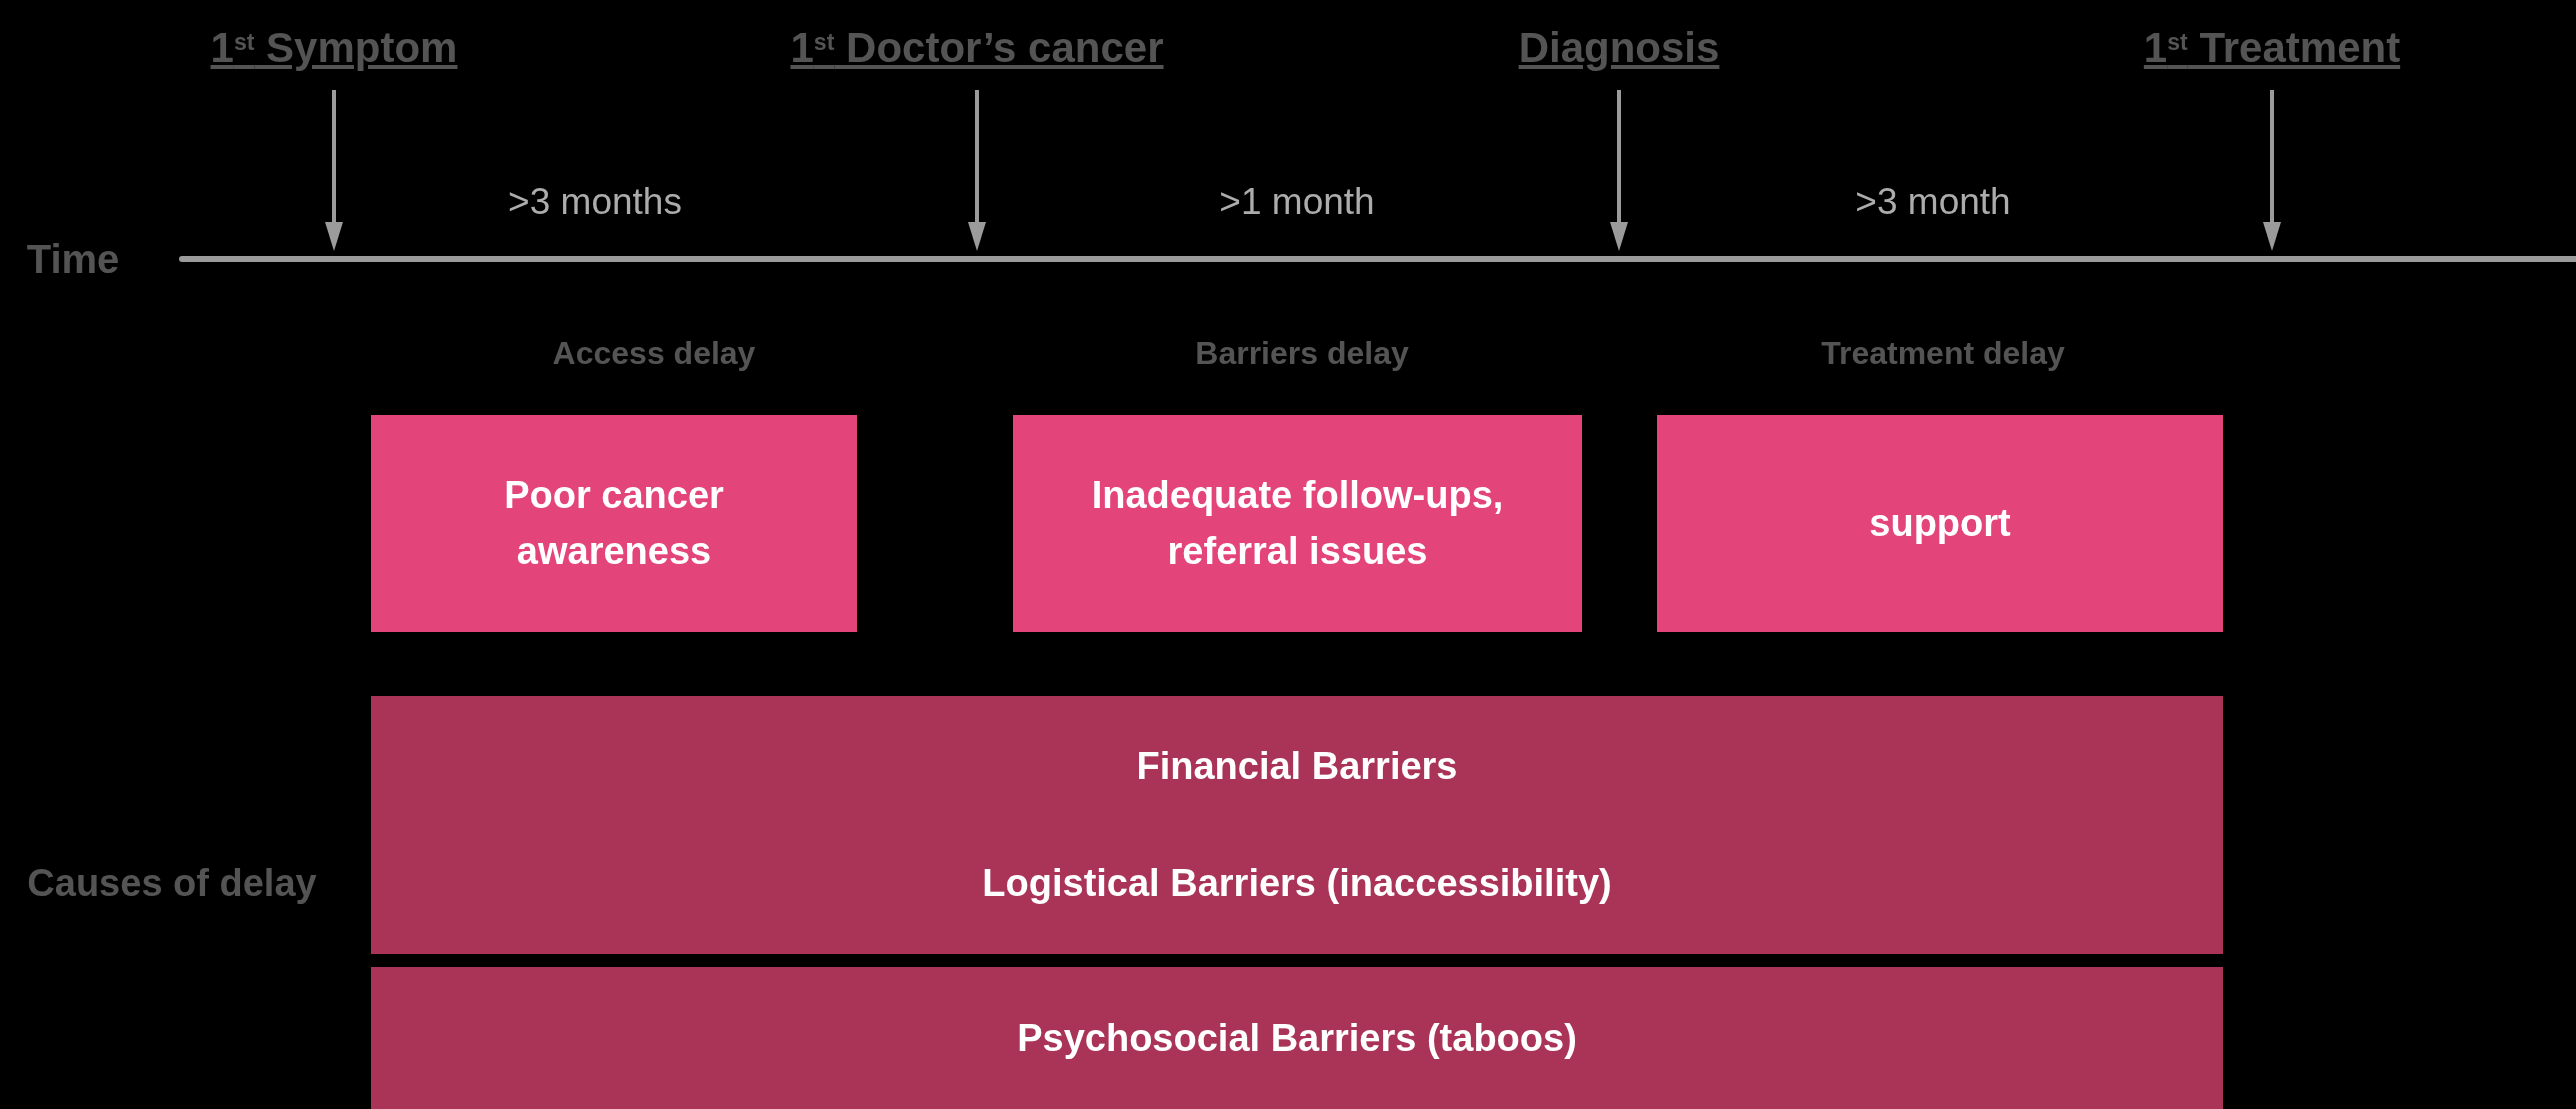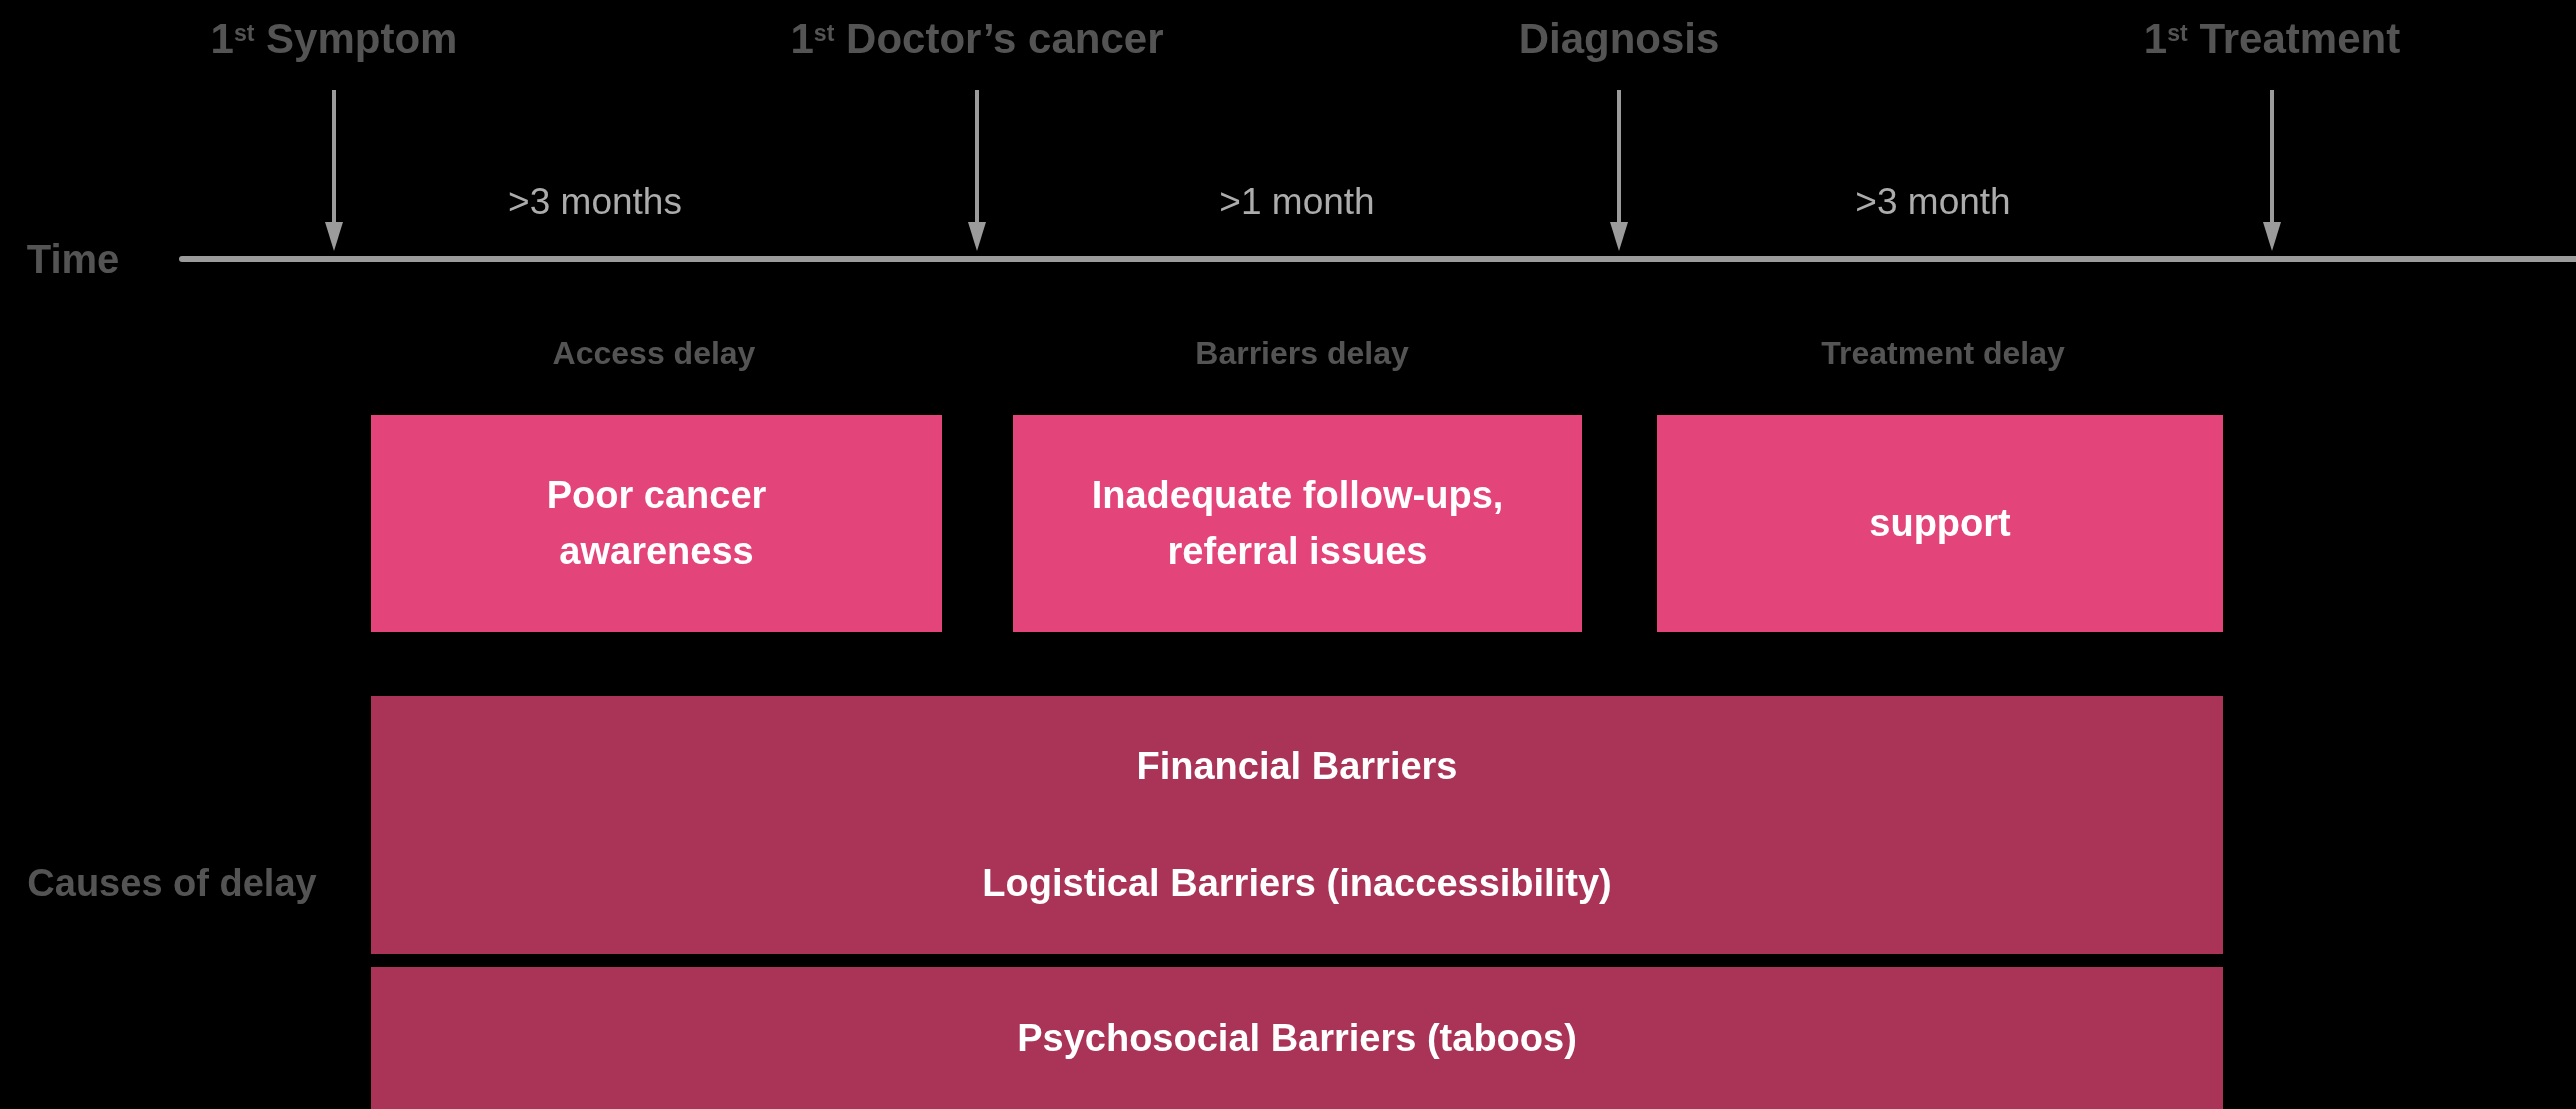--- a/index.html
+++ b/index.html
@@ -16,26 +16,27 @@
   .stage {
     position: relative;
     width: 2576px;
     height: 1109px;
     background: var(--background);
     font-family: "Liberation Sans", sans-serif;
     overflow: hidden;
   }
   .milestone {
     position: absolute;
-    top: 15px;
+    top: 24px;
     transform: translateX(-50%);
     font-size: 42px;
     font-weight: 600;
     color: var(--label-gray);
     white-space: nowrap;
+    text-decoration: underline;
   }
   .milestone .sup {
     font-size: 0.55em;
     position: relative;
     top: -0.5em;
   }
   .arrow {
     position: absolute;
     top: 90px;
     transform: translateX(-50%);
@@ -160,21 +161,21 @@
   <div class="interval" style="left:1297px">&gt;1 month</div>
   <div class="interval" style="left:1933px">&gt;3 month</div>
 
   <div class="axis-line"></div>
   <div class="axis-title">Time</div>
 
   <div class="delay-title" style="left:654px">Access delay</div>
   <div class="delay-title" style="left:1302px">Barriers delay</div>
   <div class="delay-title" style="left:1943px">Treatment delay</div>
 
-  <div class="cause-box" style="left:371px;width:571px">
+  <div class="cause-box" style="left:371px;width:486px">
     <div>Poor cancer</div>
     <div>awareness</div>
   </div>
   <div class="cause-box" style="left:1013px;width:569px">
     <div>Inadequate follow-ups,</div>
     <div>referral issues</div>
   </div>
   <div class="cause-box" style="left:1657px;width:566px">
     <div>support</div>
   </div>

